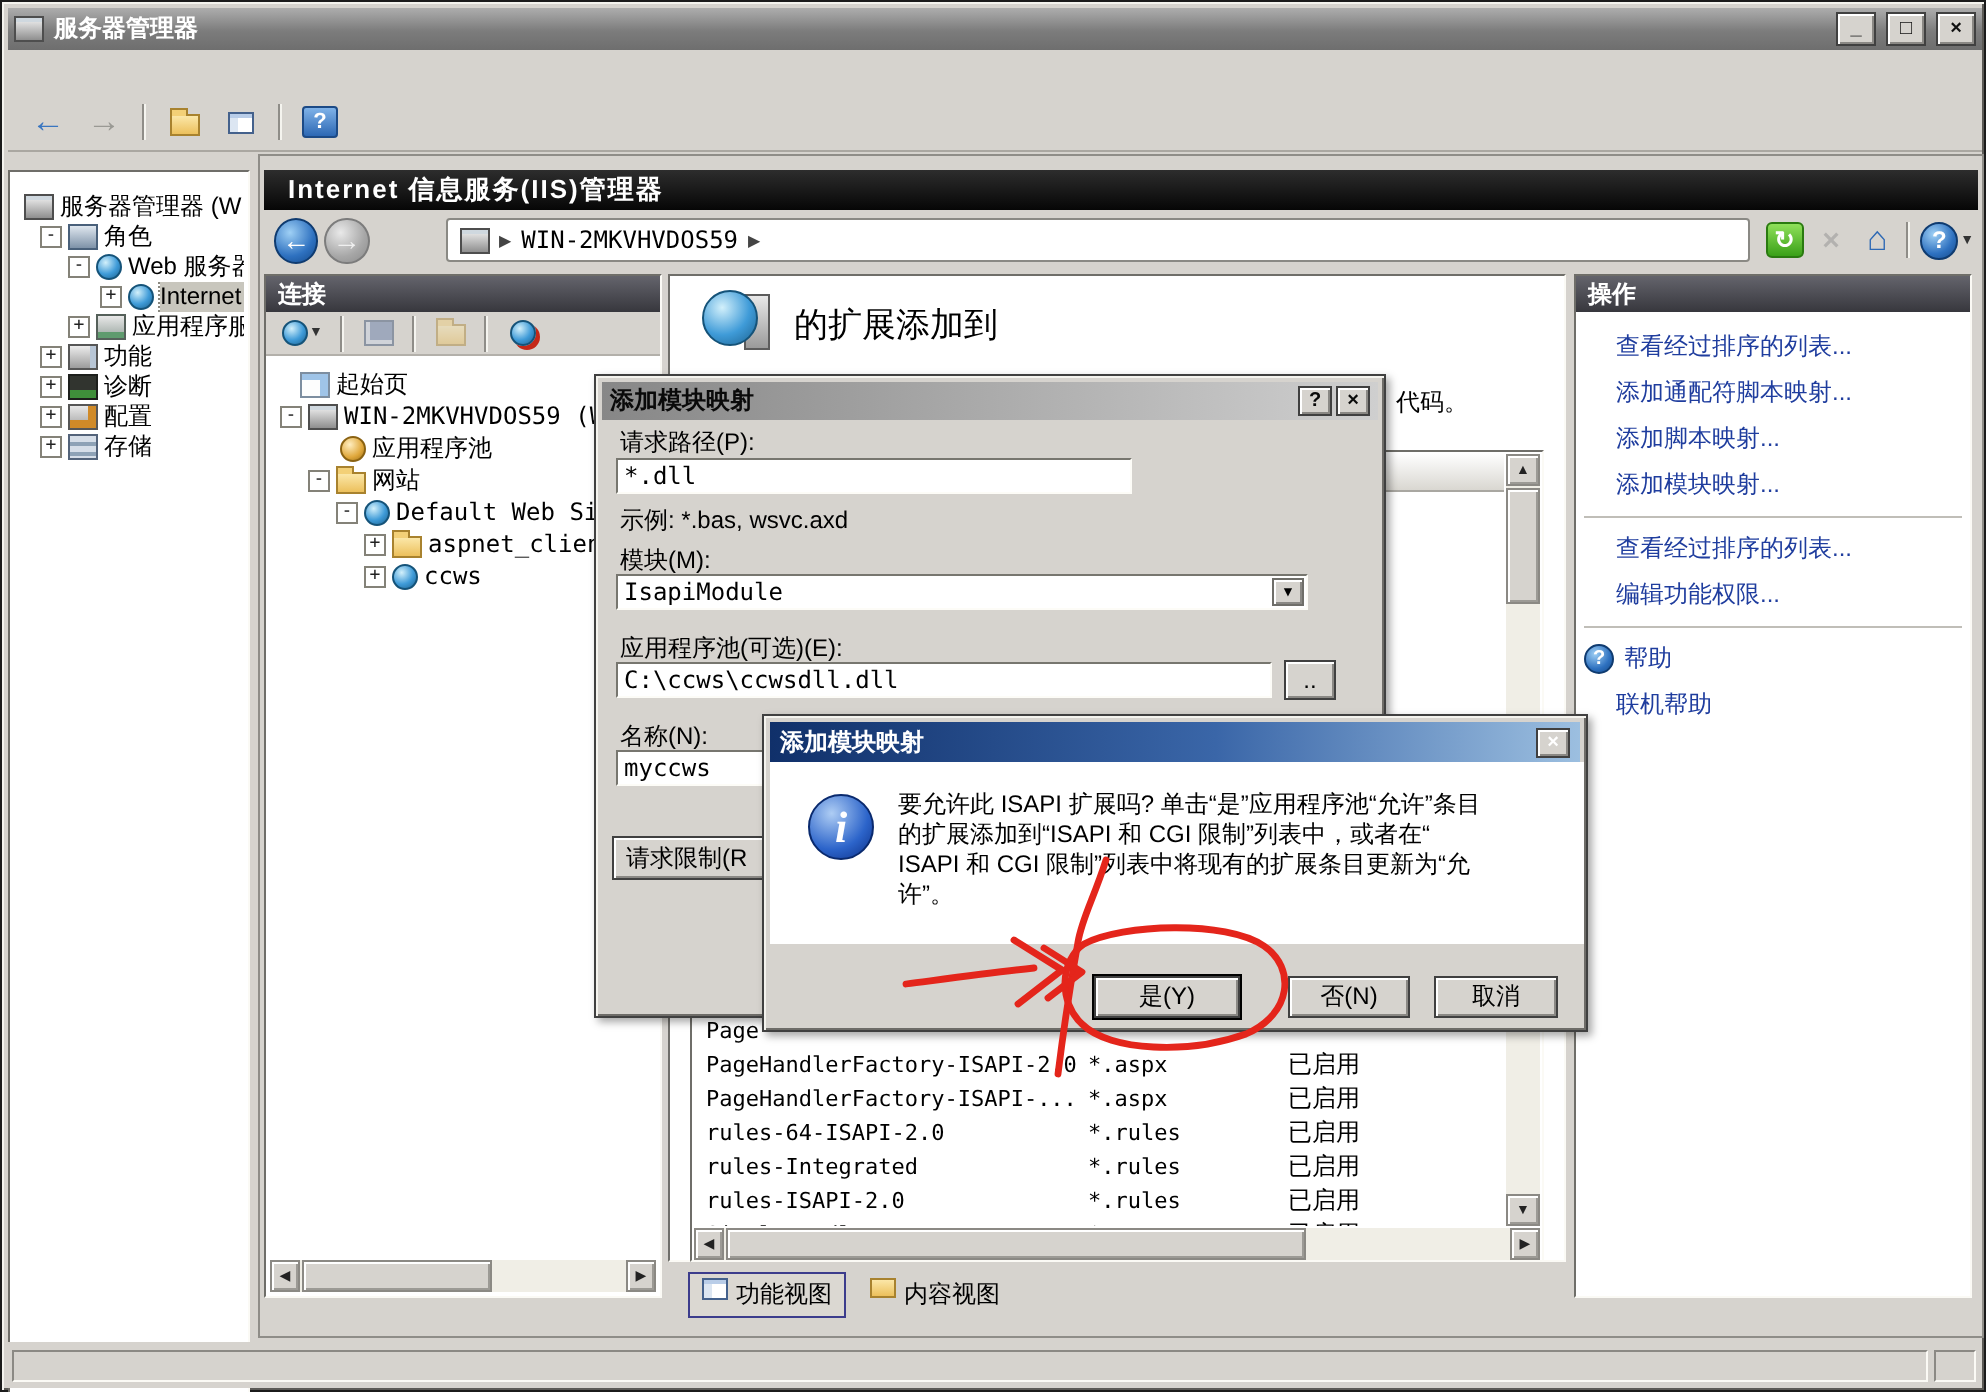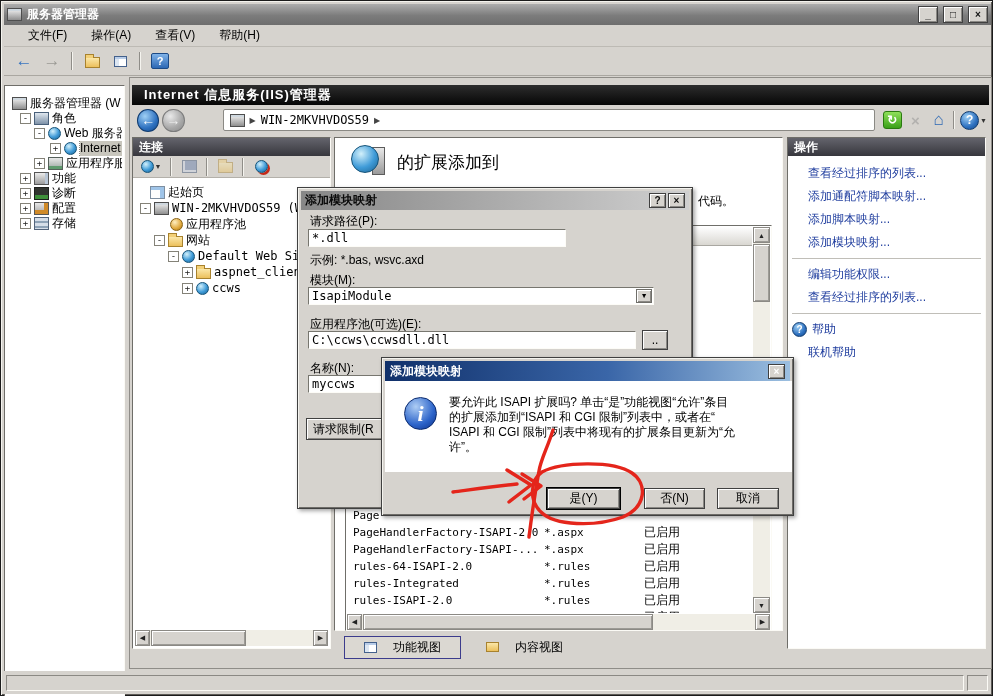--- a/index.html
+++ b/index.html
@@ -66,21 +66,21 @@
   .lrow{display:flex;height:17px;align-items:center;font-size:11px}
   .lc-name{width:196px;padding-left:5px;overflow:hidden;white-space:nowrap}
   .lc-path{width:100px;overflow:hidden;white-space:nowrap}
   .lc-state{flex:1;font-family:"Liberation Sans",sans-serif;font-size:12px}
   
   .sb{background:#f0eee6}
   .sbtn{background:#d6d3ce;border:1px solid #8b8984;box-shadow:inset 1px 1px 0 #fff,inset -1px -1px 0 #9c9a95;font-size:7px;color:#222;display:flex;align-items:center;justify-content:center}
   .sthumb{background:#d6d3ce;border:1px solid #8b8984;box-shadow:inset 1px 1px 0 #fff,inset -1px -1px 0 #9c9a95}
   
   .tabsrow{left:333px;top:634px;width:449px;height:24px;display:flex;align-items:center;gap:6px;padding-left:10px}
-  .tab{display:flex;align-items:center;gap:16px;padding:2px 19px}
+  .tab{display:flex;align-items:flex-start;gap:4px;padding:2px 6px}
   .tab.sel{border:1px solid #3c3c8c;background:#dbd8d2}
   .tabicon-grid{width:13px;height:11px;background:#fff;border:1px solid #44618c;box-shadow:inset 0 2px 0 #b9cde8,inset 4px 0 0 #dce6f2}
   .tabicon-folder{width:13px;height:10px;background:linear-gradient(#fbe7a8,#ecc05c);border:1px solid #a8822e;position:relative}
   
   .statusbar{left:3px;top:670px;width:987px;height:23px;background:#d6d3ce}
   .statuscell{border:1px solid;border-color:#8b8984 #fbfaf5 #fbfaf5 #8b8984;background:#d6d3ce}
   
   .dlg{background:#d6d3ce;border:1px solid #404040;box-shadow:inset 1px 1px 0 #f4f3ee,inset -1px -1px 0 #6e6c68,2px 2px 4px rgba(0,0,0,.35)}
   .dlg-title-gray{height:19px;margin:3px;background:linear-gradient(90deg,#878787,#cfcfcf);display:flex;align-items:center;padding:0 4px;font-weight:bold;color:#0a0a0a}
   .dlg-title-blue{height:20px;margin:3px;background:linear-gradient(90deg,#10306a,#3a66a8 55%,#9cbfe0);display:flex;align-items:center;padding:0 5px;font-weight:bold;color:#fff}
@@ -100,27 +100,20 @@
 <div class="win">
 
   <div class="abs titlebar">
     <span class="icon16 ic-server-manager-icon"></span>
     <span style="flex:1">服务器管理器</span>
     <span class="wbtn">_</span>
     <span class="wbtn">□</span>
     <span class="wbtn">×</span>
   </div>
 
-  <div class="abs menubar">
-
-  <span class="menuitem">文件(F)</span>
-      <span class="menuitem">操作(A)</span>
-      <span class="menuitem">查看(V)</span>
-      <span class="menuitem">帮助(H)</span>
-    </div>
 
   <div class="abs toolbar">
     <span class="tbtn">
         <span class="arrow-back">←</span>
       </span>
     <span class="tbtn">
         <span class="arrow-fwd">→</span>
       </span>
     <span class="tsep"></span>
     <span class="tbtn">
@@ -385,22 +378,22 @@
     <div style="padding-top:6px">
 
     <div class="actlink">查看经过排序的列表...</div>
         <div class="actlink">添加通配符脚本映射...</div>
         <div class="actlink">添加脚本映射...</div>
         <div class="actlink">添加模块映射...</div>
       </div>
     <div class="actsep"></div>
     <div>
 
-    <div class="actlink">编辑功能权限...</div>
-        <div class="actlink">查看经过排序的列表...</div>
+    <div class="actlink">查看经过排序的列表...</div>
+        <div class="actlink">编辑功能权限...</div>
       </div>
     <div class="actsep"></div>
     <div class="actlink" style="display:flex;align-items:center;gap:5px;padding-left:4px">
       <span class="circbtn" style="width:15px;height:15px;background:radial-gradient(circle at 35% 30%,#9fd0f5,#2e71c0 60%,#14498a);border:1px solid #0f3b70;font-size:10px">?</span>
       <span>帮助</span>
     </div>
     <div class="actlink">联机帮助</div>
   </div>
 
   <div class="abs statusbar">
@@ -440,21 +433,21 @@
   <div class="abs dlg" style="left:380px;top:356px;width:413px;height:159px;z-index:60">
     <div class="dlg-title-blue">
       <span>添加模块映射</span>
       <span style="flex:1"></span>
       <span class="dbtn">×</span>
     </div>
     <div class="abs" style="left:3px;top:23px;width:407px;height:91px;background:#fff">
       <span class="infoicon abs" style="left:19px;top:16px">i</span>
       <div class="abs" style="left:64px;top:14px">
 
-      <div class="msgline">要允许此 ISAPI 扩展吗? 单击“是”功能视图“允许”条目</div>
+      <div class="msgline">要允许此 ISAPI 扩展吗? 单击“是”应用程序池“允许”条目</div>
           <div class="msgline">的扩展添加到“ISAPI 和 CGI 限制”列表中，或者在“</div>
           <div class="msgline">ISAPI 和 CGI 限制”列表中将现有的扩展条目更新为“允</div>
           <div class="msgline">许”。</div>
         </div>
     </div>
     <div class="abs pbtn default" style="left:165px;top:130px;width:73px;height:21px">是(Y)</div>
     <div class="abs pbtn" style="left:262px;top:130px;width:61px;height:21px">否(N)</div>
     <div class="abs pbtn" style="left:335px;top:130px;width:62px;height:21px">取消</div>
   </div>
 

